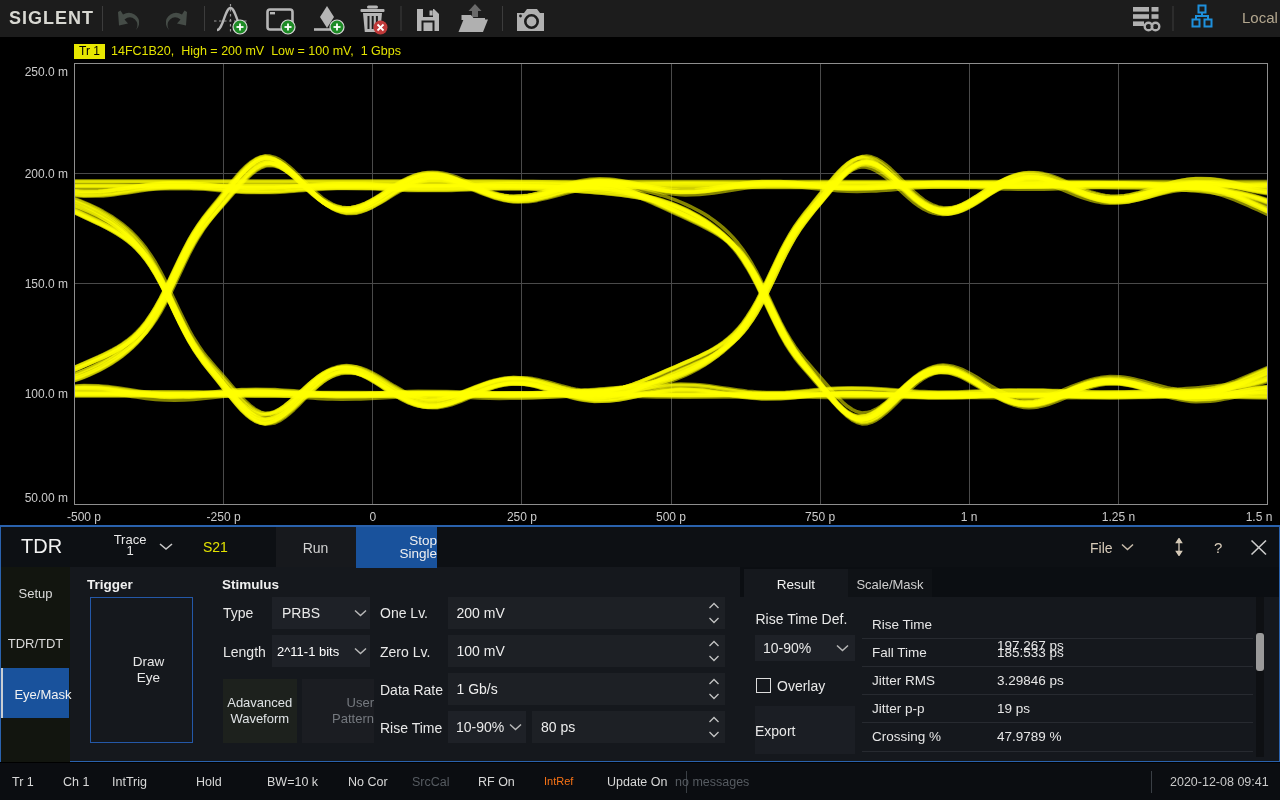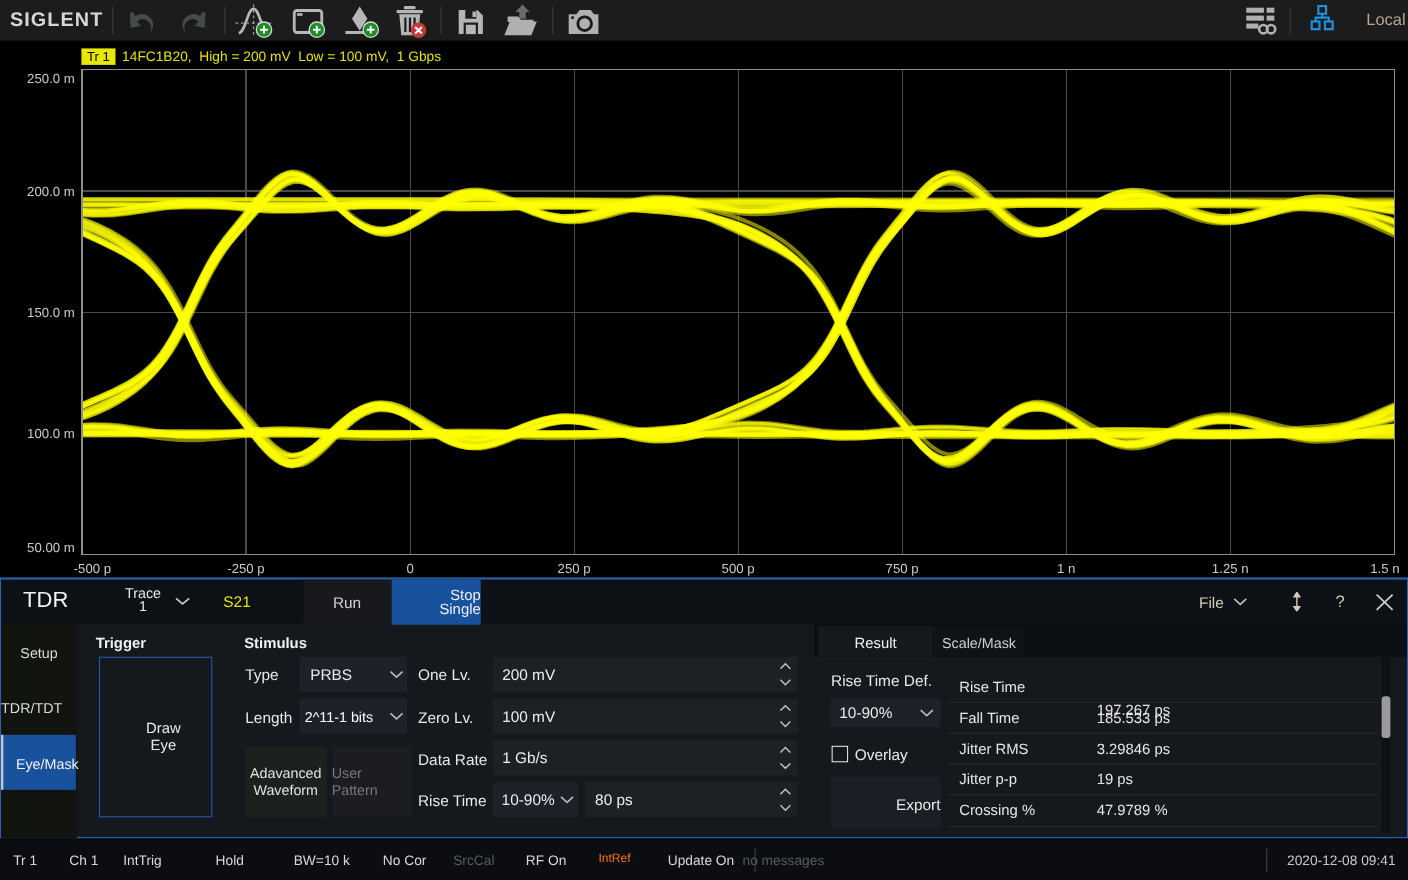--- a/index.html
+++ b/index.html
@@ -242,21 +242,21 @@
 <div class="txt" style="left:1214px;top:539px;color:#d6cab8;font-size:15px">?</div>
 <svg class="abs" style="left:1250px;top:539px" width="18" height="17">
     <g stroke="#cccccc" stroke-width="1.6">
       <line x1="1.5" y1="1.5" x2="16" y2="15.5"></line>
       <line x1="16" y1="1.5" x2="1.5" y2="15.5"></line>
     </g>
   </svg>
 
 <div class="abs" style="left:1px;top:566.5px;width:69px;height:195px;background:#12150f"></div>
 <div class="txt" style="left:1px;top:586px;width:69px;color:#dadada;font-size:13px;text-align:center">Setup</div>
-<div class="txt" style="left:1px;top:636px;width:69px;color:#dadada;font-size:13px;text-align:left">TDR/TDT</div>
+<div class="txt" style="left:1px;top:636px;width:69px;color:#dadada;font-size:13px;text-align:center">TDR/TDT</div>
 <div class="abs" style="left:1px;top:668px;width:68px;height:50px;background:#19529c;border-left:2px solid #c9ced3"></div>
 <div class="txt" style="left:1px;top:687px;width:84px;color:#f2f2f2;font-size:13px;text-align:center">Eye/Mask</div>
 
 <div class="txt" style="left:87px;top:577px;color:#f0f0f0;font-size:13.5px;font-weight:bold">Trigger</div>
 <div class="abs" style="left:89.5px;top:597px;width:103.5px;height:146px;border:1px solid #2458a8"></div>
 <div class="txt" style="left:89.5px;top:654px;width:118px;color:#e8e8e8;font-size:13.5px;text-align:center;line-height:15.5px">Draw<br>Eye</div>
 
 <div class="txt" style="left:222px;top:577px;color:#f0f0f0;font-size:13.5px;font-weight:bold">Stimulus</div>
 <div class="txt" style="left:223px;top:605px;color:#e8e8e8;font-size:14px">Type</div>
 <div class="txt" style="left:223px;top:643.5px;color:#e8e8e8;font-size:14px">Length</div>
@@ -272,21 +272,21 @@
   </svg>
 <div class="abs" style="left:272px;top:635px;width:98px;height:32px;background:#1e2127"></div>
 <div class="txt" style="left:277px;top:644px;color:#ffffff;font-size:13px">2^11-1 bits</div>
 <svg class="abs" style="left:353px;top:647px" width="15" height="9">
     <path d="M2,1.5 l5.5,5 5.5,-5" stroke="#b8b8b8" stroke-width="1.5" fill="none"></path>
   </svg>
 
 <div class="abs" style="left:222.5px;top:679px;width:74.5px;height:64px;background:#1d211d"></div>
 <div class="txt" style="left:222.5px;top:695px;width:74.5px;color:#dfe3e6;font-size:13px;text-align:center;line-height:15.5px">Adavanced<br>Waveform</div>
 <div class="abs" style="left:301.5px;top:679px;width:72.5px;height:64px;background:#1b1d22"></div>
-<div class="txt" style="left:301.5px;top:695px;width:72.5px;color:#75797f;font-size:13px;text-align:left;line-height:15.5px">User<br>Pattern</div>
+<div class="txt" style="left:301.5px;top:695px;width:72.5px;color:#75797f;font-size:13px;text-align:right;line-height:15.5px">User<br>Pattern</div>
 
 <div class="abs" style="left:447.5px;top:597px;width:277.0px;height:32px;background:#1d2025"></div>
 <div class="txt" style="left:456.5px;top:605px;color:#ededed;font-size:14px">200 mV</div>
 <svg class="abs" style="left:707px;top:601px" width="14" height="24">
     <g stroke="#c4c4c4" stroke-width="1.3" fill="none">
       <path d="M2.5,7 l4.5,-4.5 4.5,4.5"></path>
       <path d="M2.5,17 l4.5,4.5 4.5,-4.5"></path>
     </g>
   </svg>
 <div class="abs" style="left:447.5px;top:635px;width:277.0px;height:32px;background:#1d2025"></div>
@@ -327,21 +327,21 @@
 <div class="txt" style="left:848px;top:577px;width:84px;color:#cfcfcf;font-size:13px;text-align:center">Scale/Mask</div>
 <div class="txt" style="left:755.5px;top:611px;color:#e8e8e8;font-size:14px">Rise Time Def.</div>
 <div class="abs" style="left:755px;top:635px;width:100px;height:25.5px;background:#1e2127"></div>
 <div class="txt" style="left:763px;top:640px;color:#e8e8e8;font-size:14px">10-90%</div>
 <svg class="abs" style="left:835px;top:644px" width="15" height="9">
     <path d="M2,1.5 l5.5,5 5.5,-5" stroke="#b8b8b8" stroke-width="1.5" fill="none"></path>
   </svg>
 <div class="abs" style="left:755.5px;top:677.5px;width:15.5px;height:15.5px;border:1.5px solid #dcdcdc"></div>
 <div class="txt" style="left:777px;top:678px;color:#e8e8e8;font-size:14px">Overlay</div>
 <div class="abs" style="left:755px;top:705.5px;width:100px;height:48.5px;background:#1b1e24"></div>
-<div class="txt" style="left:755px;top:722.5px;width:100px;color:#e8e8e8;font-size:14px;text-align:right">Export</div>
+<div class="txt" style="left:755px;top:722.5px;width:100px;color:#e8e8e8;font-size:14px;text-align:left">Export</div>
 <div class="txt" style="left:872px;top:617px;color:#e6e6e6;font-size:13.5px">Rise Time</div>
 <div class="txt" style="left:997px;top:638px;color:#e6e6e6;font-size:13.5px">197.267 ps</div>
 <div class="txt" style="left:872px;top:644.8px;color:#e6e6e6;font-size:13.5px">Fall Time</div>
 <div class="txt" style="left:997px;top:644.8px;color:#e6e6e6;font-size:13.5px">185.533 ps</div>
 <div class="txt" style="left:872px;top:673.1px;color:#e6e6e6;font-size:13.5px">Jitter RMS</div>
 <div class="txt" style="left:997px;top:673.1px;color:#e6e6e6;font-size:13.5px">3.29846 ps</div>
 <div class="txt" style="left:872px;top:700.5px;color:#e6e6e6;font-size:13.5px">Jitter p-p</div>
 <div class="txt" style="left:997px;top:700.5px;color:#e6e6e6;font-size:13.5px">19 ps</div>
 <div class="txt" style="left:872px;top:728.8px;color:#e6e6e6;font-size:13.5px">Crossing %</div>
 <div class="txt" style="left:997px;top:728.8px;color:#e6e6e6;font-size:13.5px">47.9789 %</div>

